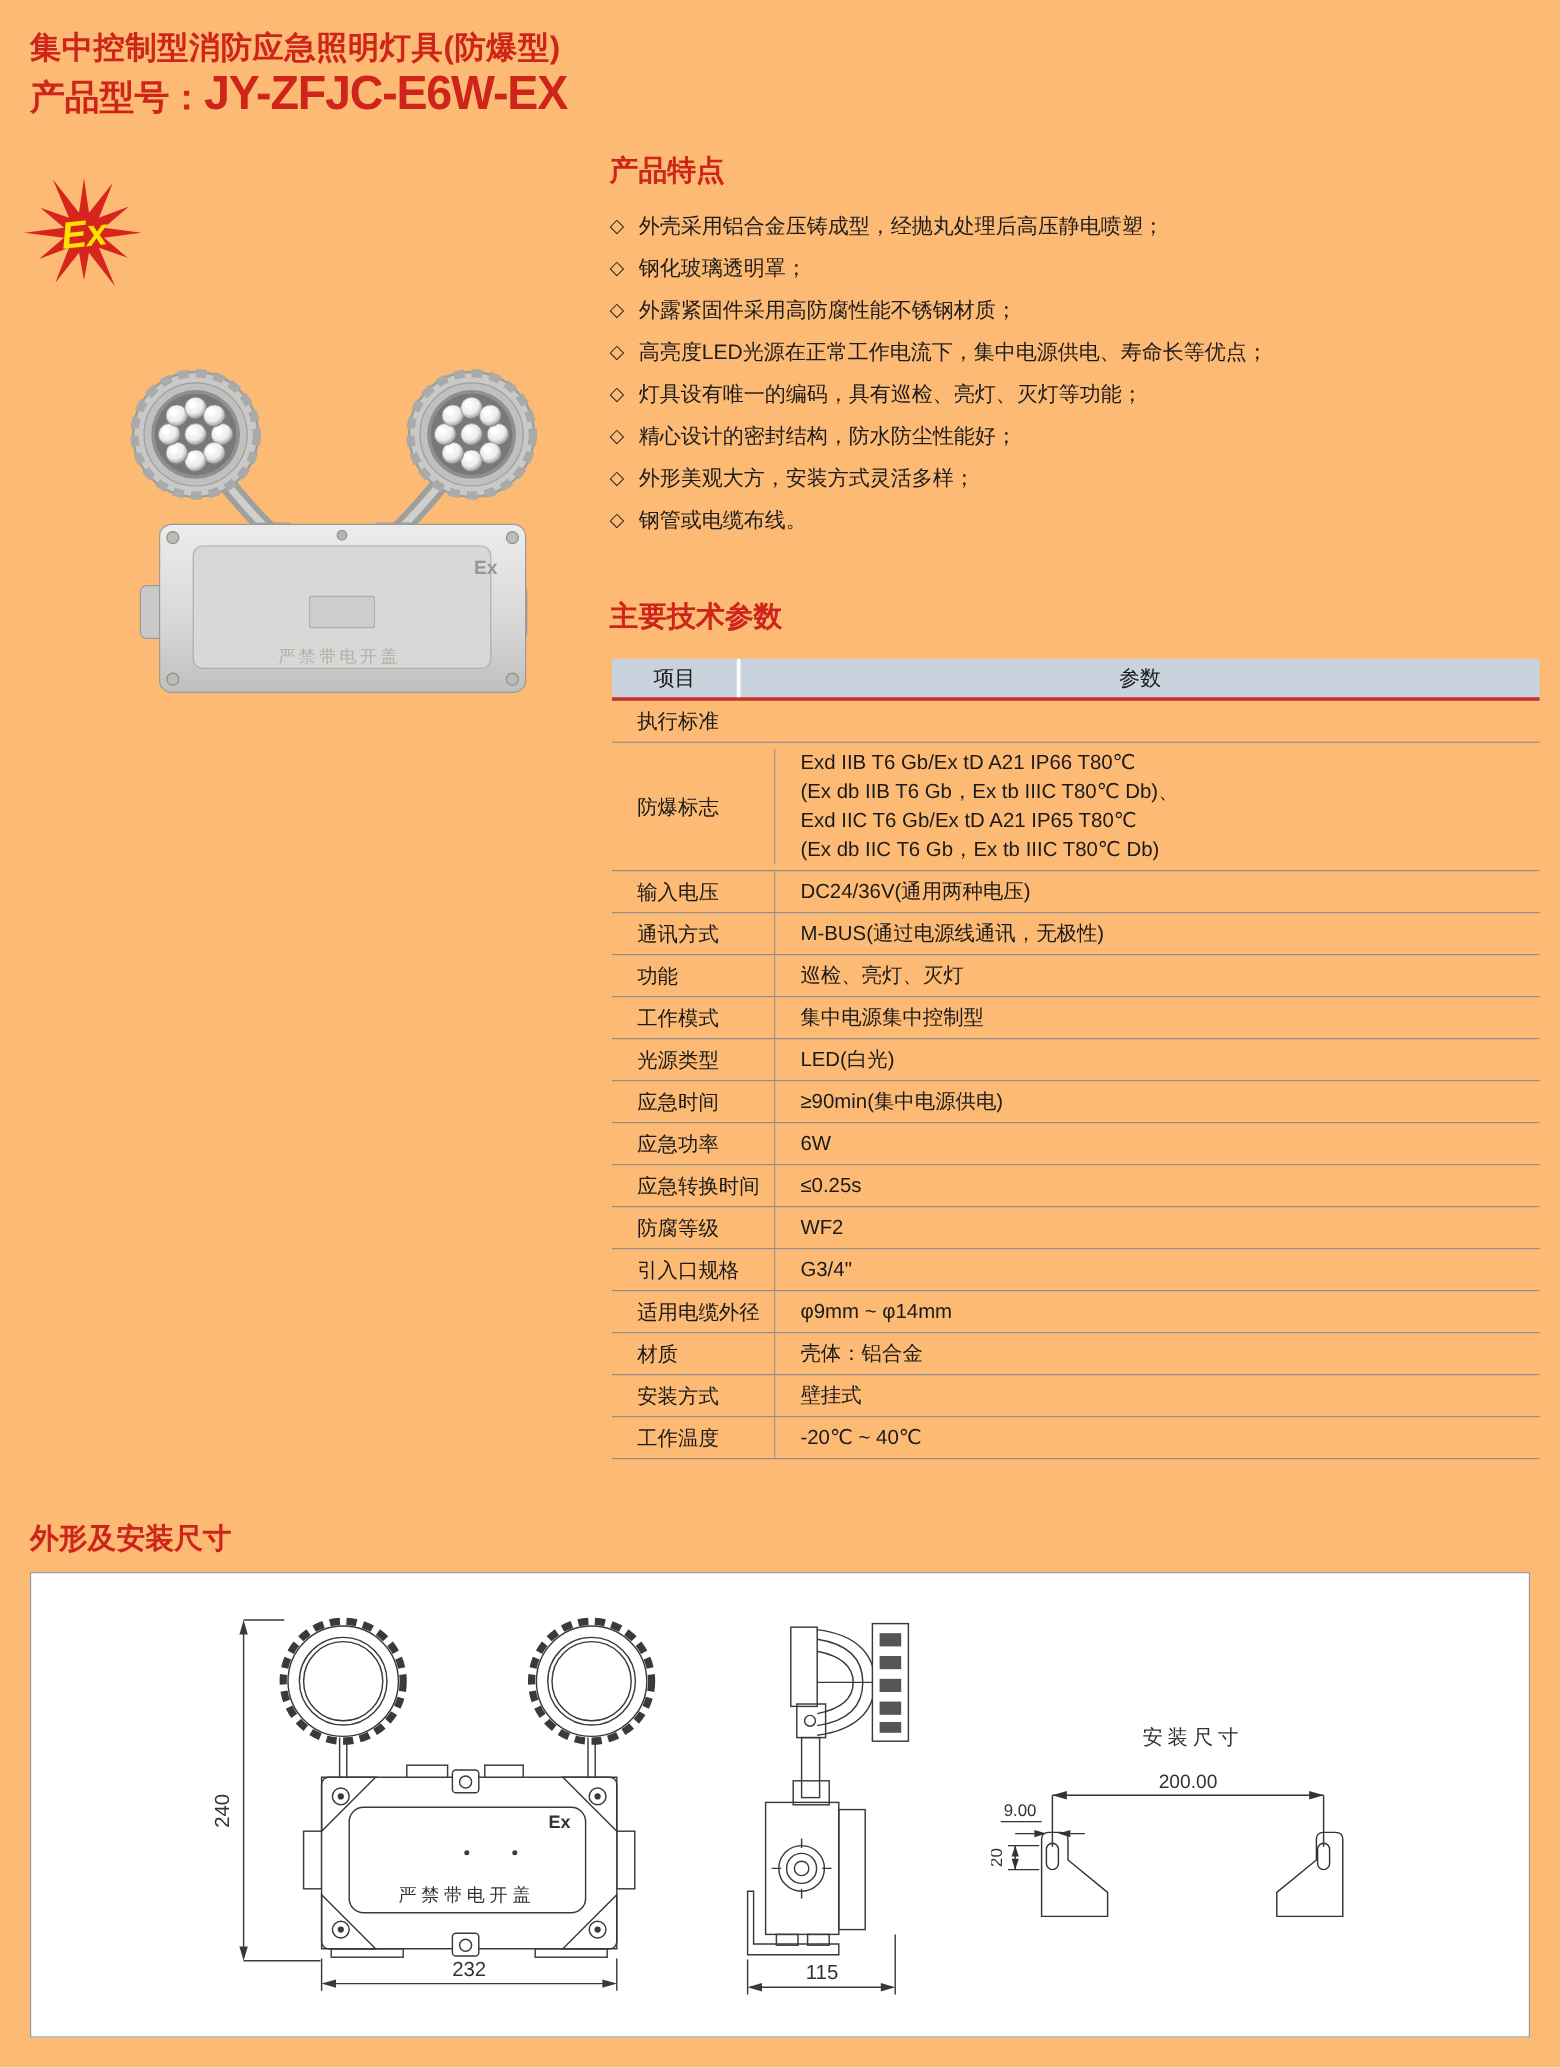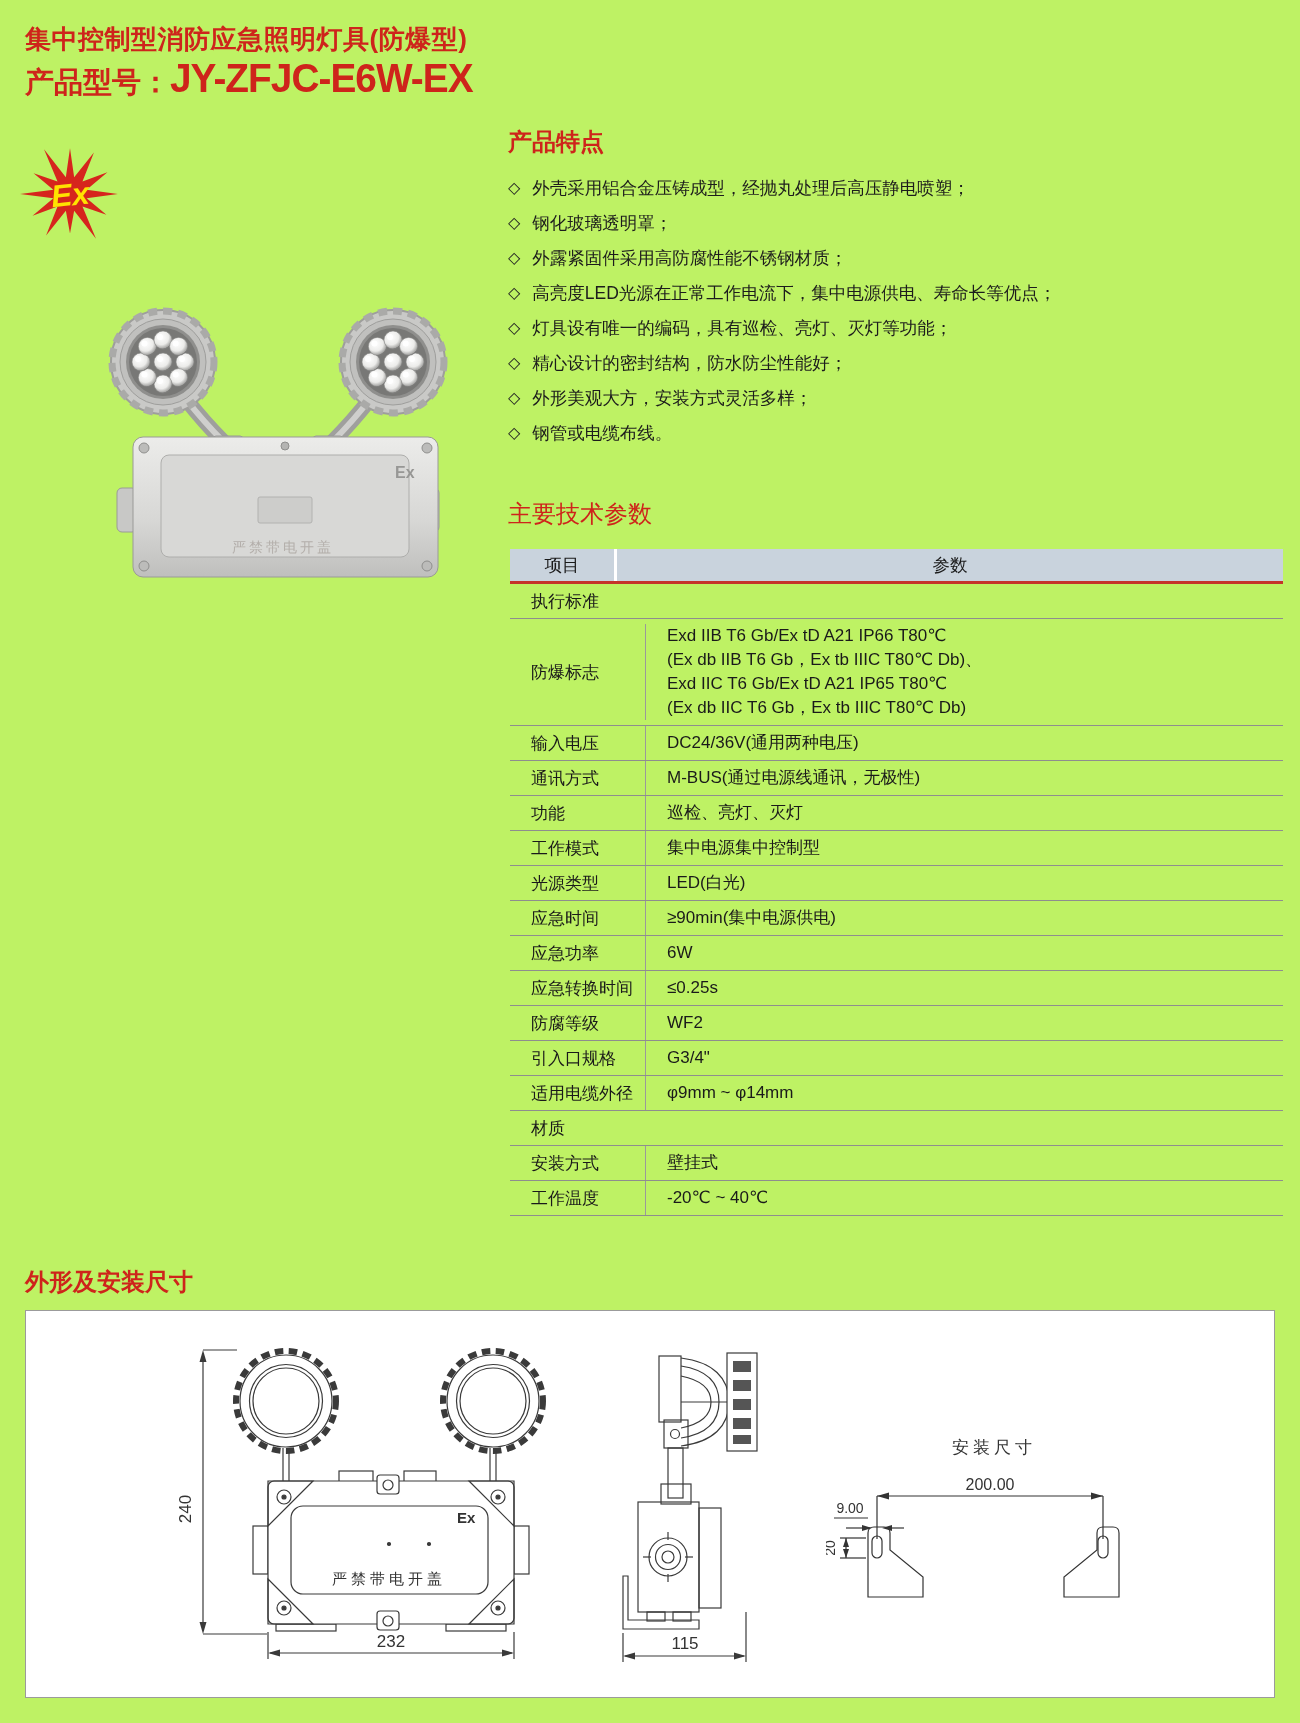--- a/index.html
+++ b/index.html
@@ -1,37 +1,37 @@
 <!DOCTYPE html>
 <html><head>
 <meta charset="utf-8">
 <style>
   * { margin:0; padding:0; box-sizing:border-box; }
   html,body { background:#ffffff; }
   body { font-family:"Liberation Sans","DejaVu Sans",sans-serif; color:#1a1a1a; }
-  .page { position:relative; width:1300px; height:1723px; background:#bef264; overflow:hidden; }
+  .page { position:relative; width:1300px; height:1723px; background:#fdba74; overflow:hidden; }
 
   
   .title { position:absolute; left:25px; top:22px; font-size:26px; font-weight:bold; color:#ce241b; letter-spacing:0.5px; }
   .model-line { position:absolute; left:25px; top:56px; display:flex; align-items:baseline; color:#ce241b; font-weight:bold; }
   .model-label { font-size:29px; }
   .model-value { font-size:40px; letter-spacing:-1px; transform:scaleX(.97); transform-origin:left; }
 
   
   .ex-logo { position:absolute; left:18px; top:142px; width:104px; height:104px; }
   .product-photo { position:absolute; left:55px; top:250px; width:410px; height:335px; }
 
   
   .features-heading { position:absolute; left:508px; top:126px; font-size:24px; font-weight:bold; color:#ce241b; }
   .feature-list { position:absolute; left:508px; top:170px; width:775px; list-style:none; }
   .feature-list li { display:flex; align-items:center; height:35px; font-size:17.5px; color:#1c1c1c; }
   .feature-list .diamond { font-size:16px; margin-right:12px; color:#222; }
 
   
-  .specs-heading { position:absolute; left:508px; top:498px; font-size:24px; font-weight:normal; color:#ce241b; }
+  .specs-heading { position:absolute; left:508px; top:498px; font-size:24px; font-weight:bold; color:#ce241b; }
   .spec-table { position:absolute; left:510px; top:549px; width:773px; font-size:17px; }
   .spec-header { display:flex; height:35px; background:#c9d3dd; border-bottom:3px solid #c5342a; font-size:17.5px; }
   .spec-header .col { display:flex; align-items:center; justify-content:center; }
   .spec-header .col-item { width:107px; border-right:3px solid #ffffff; }
   .spec-header .col-value { flex:1; }
   .spec-row { display:flex; min-height:35px; border-bottom:1px solid #8e8e8e; }
   .spec-row .cell-item { width:135px; display:flex; align-items:center; padding-left:21px; }
   .spec-row .cell-value { flex:1; display:flex; flex-direction:column; justify-content:center; padding-left:21px; border-left:1px solid #9a9a9a; }
   .spec-row .vline { line-height:26px; }
   .spec-row.multiline { padding:5px 0; }
@@ -277,20 +277,23 @@
           </div>
         </div>
         <div class="spec-row">
           <div class="cell-item">适用电缆外径</div>
           <div class="cell-value">
             <div class="vline">φ9mm ~ φ14mm</div>
           </div>
         </div>
         <div class="spec-row">
           <div class="cell-item">材质</div>
+          <div class="cell-value">
+            <div class="vline">壳体：铝合金</div>
+          </div>
         </div>
         <div class="spec-row">
           <div class="cell-item">安装方式</div>
           <div class="cell-value">
             <div class="vline">壁挂式</div>
           </div>
         </div>
         <div class="spec-row">
           <div class="cell-item">工作温度</div>
           <div class="cell-value">

